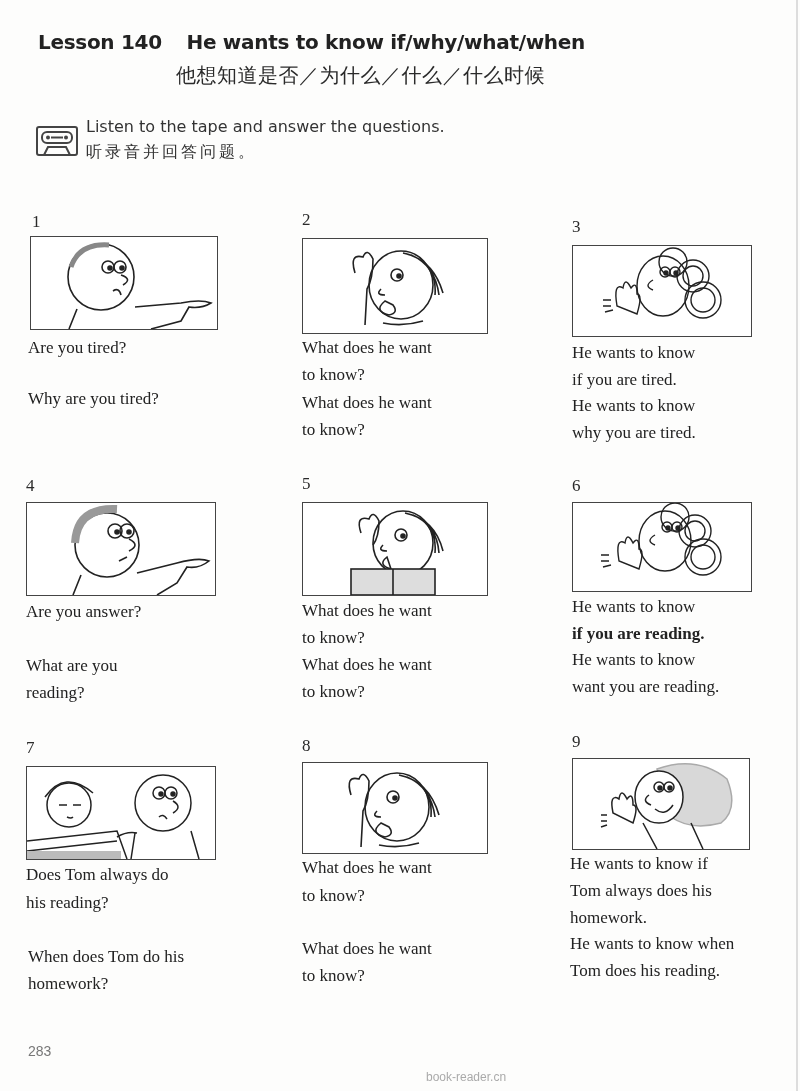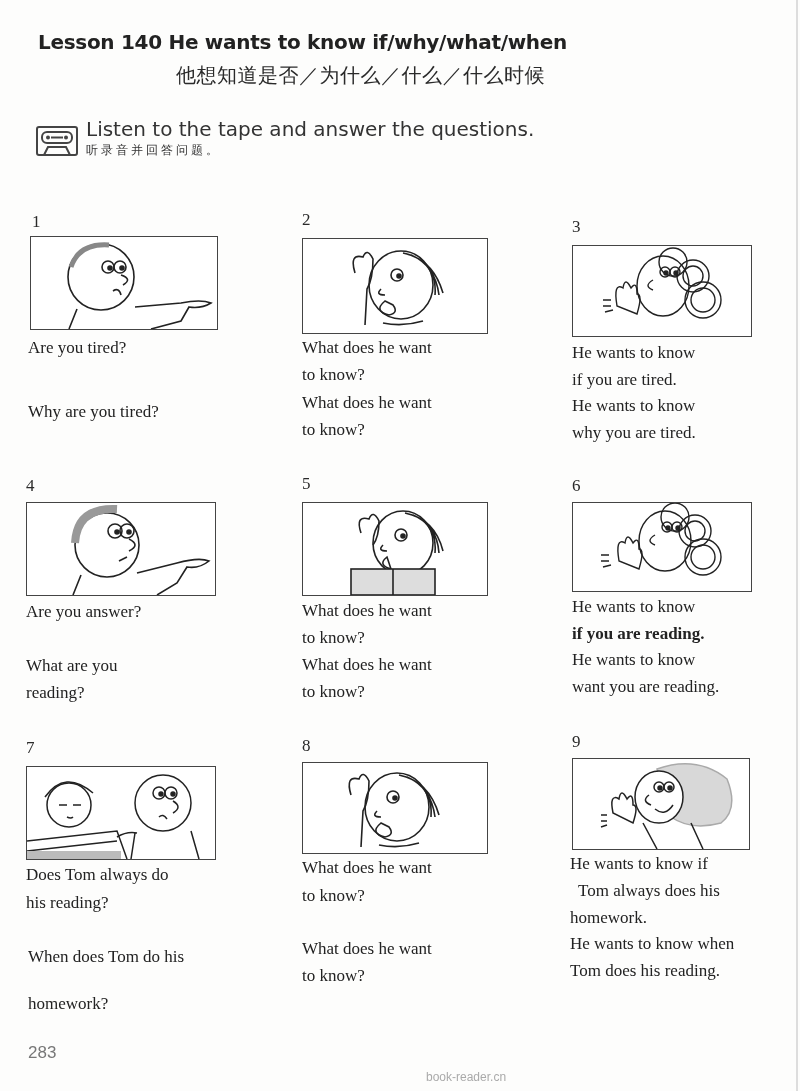--- a/index.html
+++ b/index.html
@@ -4,51 +4,51 @@
 <style>
   html, body { margin:0; padding:0; }
   body {
     width:800px; height:1091px; background:#fdfdfc; position:relative; overflow:hidden;
     color:#1e1e1e;
   }
   .title-en {
     position:absolute; left:38px; top:30px;
     font-family:"DejaVu Sans", sans-serif; font-weight:bold; font-size:20px; letter-spacing:-0.3px; color:#222;
   }
-  .title-en .lesson { }
+  .title-en .lesson { margin-right:18px; }
   .title-zh {
     position:absolute; left:176px; top:62px;
     font-family:"DejaVu Sans", sans-serif; font-size:20px; color:#2a2a2a; letter-spacing:0.5px;
   }
   .instr { position:absolute; left:36px; top:114px; }
   .tape-icon { position:absolute; left:0; top:12px; width:42px; height:30px; }
   .instr-en {
     position:absolute; left:50px; top:3px; white-space:nowrap;
-    font-family:"DejaVu Sans", sans-serif; font-size:20px; color:#333;
+    font-family:"DejaVu Sans", sans-serif; font-size:16px; color:#333;
   }
   .instr-zh {
     position:absolute; left:50px; top:28px; white-space:nowrap;
-    font-family:Liberation Mono, monospace; font-size:12px; color:#333; letter-spacing:3px;
+    font-family:Liberation Mono, monospace; font-size:16px; color:#333; letter-spacing:3px;
   }
   .cell { position:absolute; }
   .num {
     position:absolute; left:0; top:0;
     font-family:"Liberation Serif", serif; font-size:17px; color:#2a2a2a;
   }
   .pic {
     position:absolute; border:1.5px solid #444; background:#fff; overflow:hidden;
   }
   .pic svg { width:100%; height:100%; display:block; }
   .line {
     position:absolute; white-space:nowrap;
     font-family:"Liberation Serif", serif; font-size:17px; color:#222;
   }
   .page-num {
     position:absolute; left:28px; top:1043px;
-    font-family:"Liberation Sans", sans-serif; font-size:17px; color:#777;
+    font-family:"Liberation Sans", sans-serif; font-size:14px; color:#777;
   }
   .watermark {
     position:absolute; left:426px; top:1070px;
     font-family:"Liberation Sans", sans-serif; font-size:12px; color:#aaa;
   }
   .right-edge { position:absolute; right:2px; top:0; width:2px; height:1091px; background:#ddd; }
 </style>
 </head>
 <body>
 
@@ -84,21 +84,21 @@
           <circle cx="89" cy="30" r="6"></circle>
           <circle cx="79" cy="31" r="2" fill="#222"></circle>
           <circle cx="91" cy="31" r="2" fill="#222"></circle>
       <path d="M90 38 q12 4 2 10"></path>
           <path d="M82 54 q6 -4 8 4"></path>
       <path d="M46 72 L38 92 M104 70 L150 66 q20 -4 30 0 q-10 6 -22 4 L150 84 L120 92"></path>
     </g>
       </svg>
   </div>
   <div class="line" style="left:-4px;top:126px;">Are you tired?</div>
-  <div class="line" style="left:-4px;top:190px;text-align:center;">Why are you tired?</div>
+  <div class="line" style="left:-4px;top:177px;text-align:center;">Why are you tired?</div>
 </div>
 
 <div class="cell" style="left:302px;top:210px;">
   <div class="num">2</div>
   <div class="pic" style="left:0;top:28px;width:184px;height:94px;">
     <svg viewBox="0 0 184 94">
         <g fill="none" stroke="#222" stroke-width="1.6">
       <ellipse cx="98" cy="46" rx="32" ry="34" fill="#fff"></ellipse>
       <path d="M100 14 q30 6 40 40 M108 16 q24 10 28 40 M116 20 q18 12 16 36"></path>
       <circle cx="94" cy="36" r="6"></circle>
@@ -233,21 +233,21 @@
           <circle cx="146" cy="27" r="2" fill="#222"></circle>
       <path d="M146 34 q10 6 0 12"></path>
           <path d="M132 50 q4 -4 8 2"></path>
       <path d="M108 66 L104 92 M164 64 L172 92 M90 70 q10 -6 20 -4"></path>
     </g>
       </svg>
   </div>
   <div class="line" style="left:0;top:127px;">Does Tom always do</div>
   <div class="line" style="left:0;top:155px;">his reading?</div>
   <div class="line" style="left:2px;top:209px;">When does Tom do his</div>
-  <div class="line" style="left:2px;top:236px;margin-top:20px;">homework?</div>
+  <div class="line" style="left:2px;top:236px;">homework?</div>
 </div>
 
 <div class="cell" style="left:302px;top:736px;">
   <div class="num">8</div>
   <div class="pic" style="left:0;top:26px;width:184px;height:90px;">
     <svg viewBox="0 0 184 90">
         <g fill="none" stroke="#222" stroke-width="1.6">
       <ellipse cx="94" cy="44" rx="32" ry="34" fill="#fff"></ellipse>
       <path d="M96 12 q30 6 40 40 M104 14 q24 10 28 40 M112 18 q18 12 16 36"></path>
       <circle cx="90" cy="34" r="6"></circle>
@@ -278,21 +278,21 @@
           <circle cx="97" cy="29" r="2" fill="#222"></circle>
       <path d="M76 36 q-8 6 2 10"></path>
           <path d="M82 50 q10 8 18 -4"></path>
       <path d="M40 54 q-4 -20 6 -14 q2 -12 8 0 q6 -8 6 6 q6 0 0 18z"></path>
       <path d="M28 56 l6 0 M28 62 l6 0 M28 68 l6 -2"></path>
       <path d="M70 64 L84 90 M118 64 L130 90"></path>
     </g>
       </svg>
   </div>
   <div class="line" style="left:-2px;top:122px;">He wants to know if</div>
-  <div class="line" style="left:-2px;top:149px;margin-left:8px;">Tom always does his</div>
+  <div class="line" style="left:-2px;top:149px;">Tom always does his</div>
   <div class="line" style="left:-2px;top:176px;">homework.</div>
   <div class="line" style="left:-2px;top:202px;">He wants to know when</div>
   <div class="line" style="left:-2px;top:229px;">Tom does his reading.</div>
 </div>
 
 <div class="page-num">283</div>
 <div class="watermark">book-reader.cn</div>
 <div class="right-edge"></div>
 
 </body></html>

